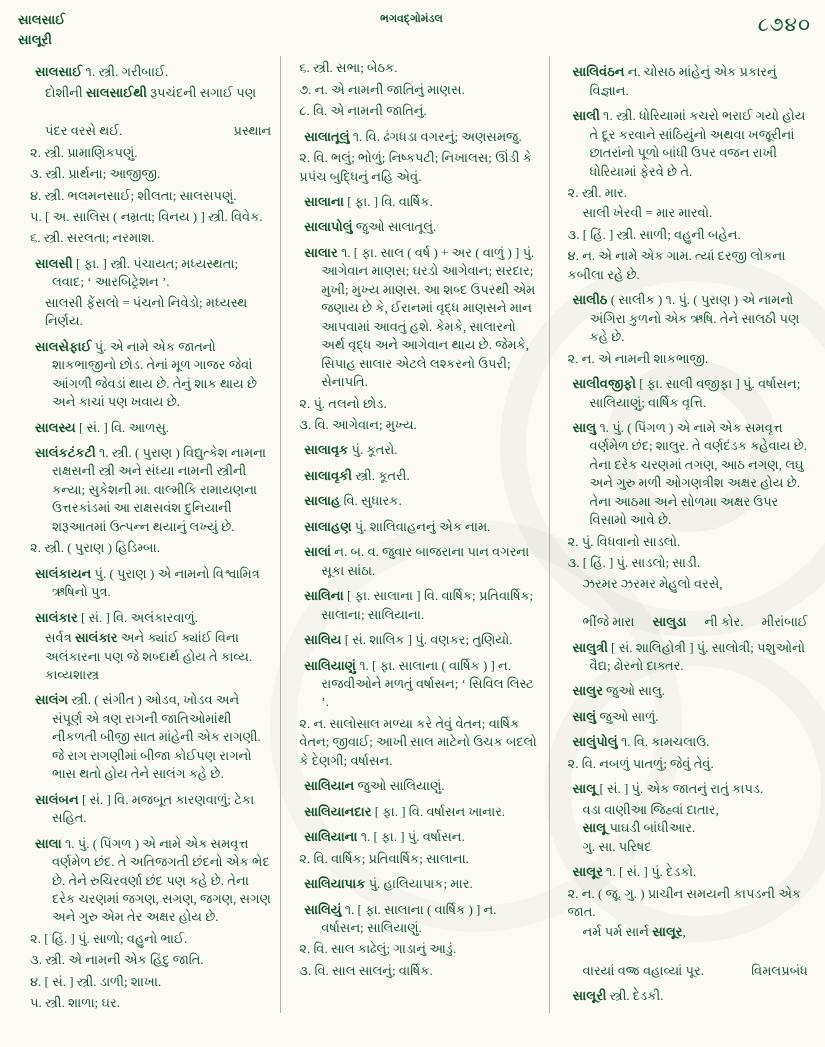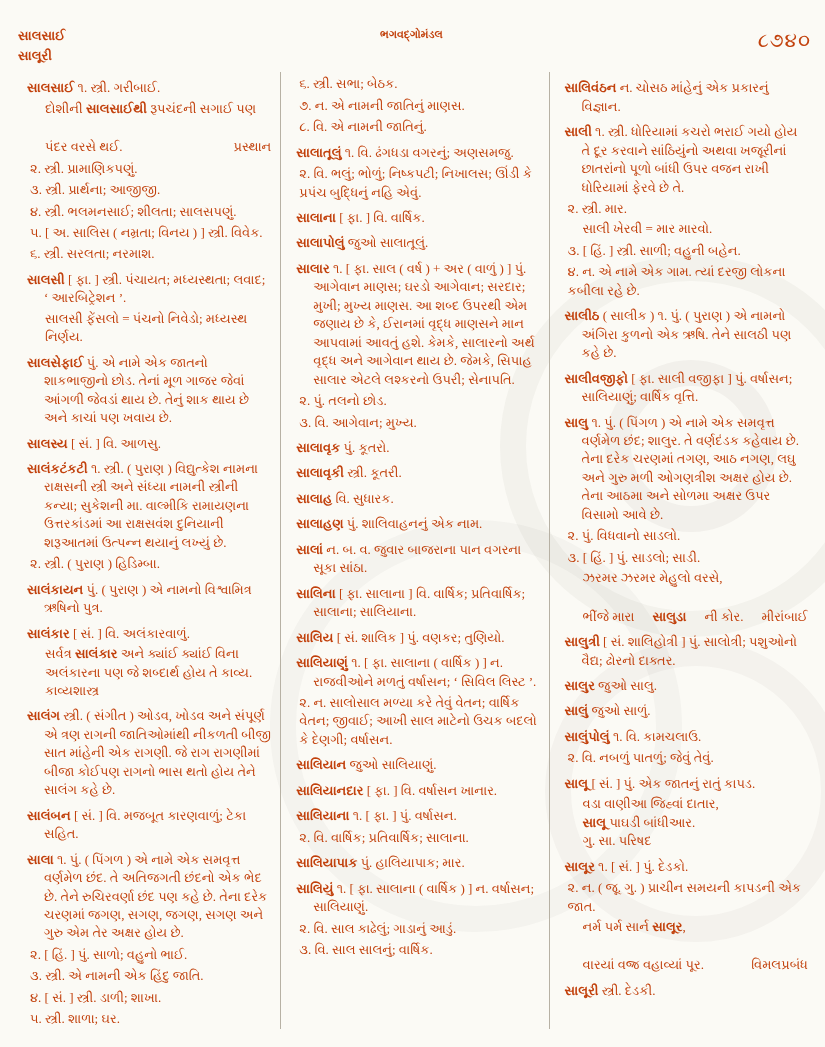--- a/index.html
+++ b/index.html
@@ -1,45 +1,45 @@
 <!DOCTYPE html>
 <html lang="gu"><head>
 <meta charset="utf-8">
 <style>
   html,body{margin:0;padding:0;background:#e9e7e0;}
   .page{
     position:relative;
     width:825px;height:1047px;
     margin:0 auto;
     background:#fbfaf5;
-    color:#c2410c;
+    color:#14532d;
     font-family:"Liberation Serif","DejaVu Serif",serif;
     font-size:13px;line-height:1.42;
     box-sizing:border-box;
-    padding:24px 8px 4px 12px;
+    padding:8px 8px 4px 12px;
     overflow:hidden;
   }
   
   .wm{position:absolute;border-radius:50%;border:26px solid rgba(70,62,52,0.045);pointer-events:none;}
   .wm1{width:330px;height:330px;left:500px;top:255px;}
   .wm2{width:360px;height:360px;left:270px;top:520px;border-color:rgba(70,62,52,0.035);}
   .wm3{width:250px;height:250px;left:545px;top:640px;border-color:rgba(70,62,52,0.04);}
   .wm4{width:120px;height:120px;left:605px;top:360px;border-color:rgba(70,62,52,0.05);}
 
   .header{display:flex;align-items:flex-start;justify-content:space-between;position:relative;z-index:2;padding:2px 6px 0 6px;}
   .guide{font-weight:bold;line-height:1.55;}
   .guide div{white-space:nowrap;}
   .title{font-weight:bold;font-size:11px;padding-top:1px;}
   .pageno{font-size:20px;letter-spacing:1px;padding-top:0;}
 
   .cols{display:flex;position:relative;z-index:2;margin-top:6px;align-items:stretch;}
   .col{width:33.33%;box-sizing:border-box;padding:0 9px 0 7px;}
   .col + .col{border-left:1px solid #b7b1a4;}
 
-  .e{margin:7px 0 0 8px;padding-left:17px;text-indent:-17px;}
+  .e{margin:7px 0 0 16px;padding-left:17px;text-indent:-17px;}
   .s{margin:3px 0 0 0;padding-left:11px;}
   .q{margin:2px 0 0 0;padding-left:26px;}
   .q .lastline{display:flex;justify-content:space-between;gap:10px;margin-top:20px;}
   .attr{white-space:nowrap;}
   .attr-own{padding-right:2px;}
   b{font-weight:bold;}
 </style>
 </head>
 <body>
 
@@ -126,20 +126,21 @@
     <div class="col">
         <div class="e"><b>સાલિવંઠન</b> ન. ચોસઠ માંહેનું એક પ્રકારનું વિજ્ઞાન.</div>
         <div class="e"><b>સાલી</b> ૧. સ્ત્રી. ધોરિયામાં કચરો ભરાઈ ગયો હોય તે દૂર કરવાને સાંઠિયુંનો અથવા ખજૂરીનાં છાતરાંનો પૂળો બાંધી ઉપર વજન રાખી ધોરિયામાં ફેરવે છે તે.</div>
         <div class="s">૨. સ્ત્રી. માર.</div>
         <div class="q">
           <div class="line">સાલી ખેરવી = માર મારવો.</div>
         </div>
         <div class="s">૩. [ હિં. ] સ્ત્રી. સાળી; વહુની બહેન.</div>
         <div class="s">૪. ન. એ નામે એક ગામ. ત્યાં દરજી લોકના કબીલા રહે છે.</div>
         <div class="e"><b>સાલીઠ</b> ( સાલીક ) ૧. પું. ( પુરાણ ) એ નામનો અંગિરા કુળનો એક ઋષિ. તેને સાલઠી પણ કહે છે.</div>
+        <div class="s">૨. ન. એ નામની શાકભાજી.</div>
         <div class="e"><b>સાલીવજીફો</b> [ ફા. સાલી વજીફા ] પું. વર્ષાસન; સાલિયાણું; વાર્ષિક વૃત્તિ.</div>
         <div class="e"><b>સાલુ</b> ૧. પું. ( પિંગળ ) એ નામે એક સમવૃત્ત વર્ણમેળ છંદ; શાલુર. તે વર્ણદંડક કહેવાય છે. તેના દરેક ચરણમાં તગણ, આઠ નગણ, લઘુ અને ગુરુ મળી ઓગણત્રીશ અક્ષર હોય છે. તેના આઠમા અને સોળમા અક્ષર ઉપર વિસામો આવે છે.</div>
         <div class="s">૨. પું. વિધવાનો સાડલો.</div>
         <div class="s">૩. [ હિં. ] પું. સાડલો; સાડી.</div>
         <div class="q">
           <div class="line">ઝરમર ઝરમર મેહુલો વરસે,</div>
           <div class="lastline">ભીંજે મારા <b>સાલુડા</b>ની કોર.<span class="attr">મીરાંબાઈ</span></div>
         </div>
         <div class="e"><b>સાલુત્રી</b> [ સં. શાલિહોત્રી ] પું. સાલોત્રી; પશુઓનો વૈદ્ય; ઢોરનો દાક્તર.</div>
         <div class="e"><b>સાલુર</b> જુઓ સાલુ.</div>

